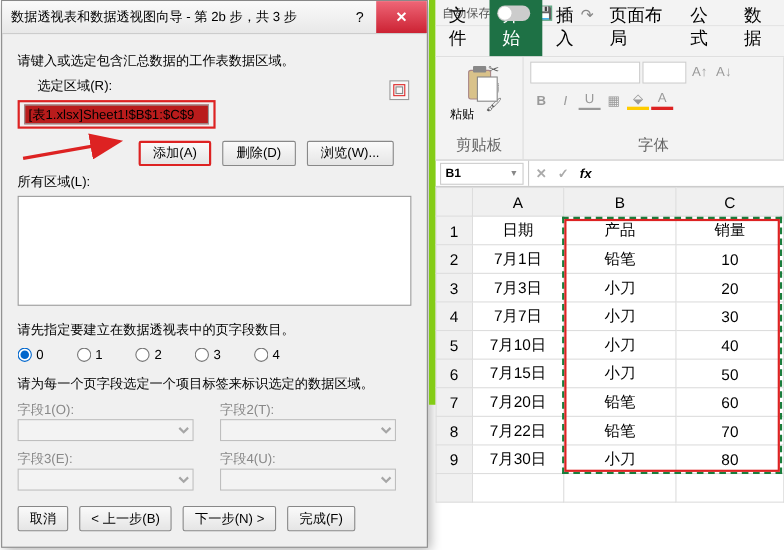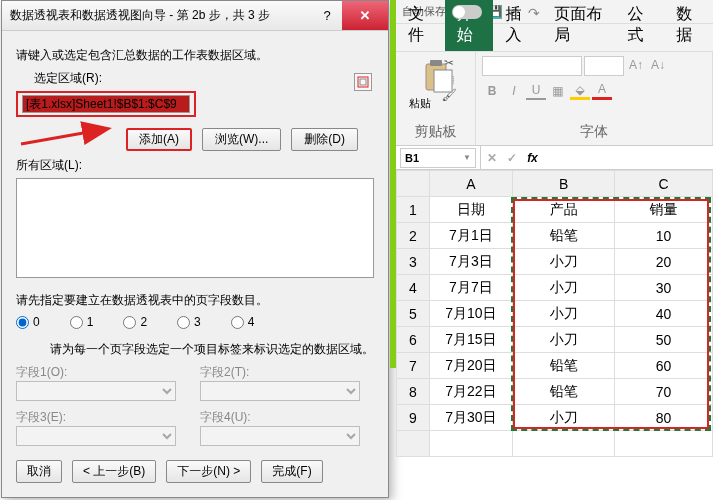--- a/index.html
+++ b/index.html
@@ -114,22 +114,22 @@
         <svg width="100" height="40">
             <defs>
               <marker id="ah" markerWidth="10" markerHeight="8" refX="8" refY="4" orient="auto">
                 <polygon points="0,0 10,4 0,8" fill="#d22"></polygon>
               </marker>
             </defs>
             <line x1="5" y1="25" x2="90" y2="10" stroke="#d22" stroke-width="3" marker-end="url(#ah)"></line>
           </svg>
       </div>
       <button class="btn add">添加(A)</button>
+      <button class="btn">删除(D)</button>
       <button class="btn">浏览(W)...</button>
-      <button class="btn">删除(D)</button>
     </div>
     <div class="lbl">所有区域(L):</div>
     <div class="list"></div>
 
     <div class="lbl" style="margin-top:14px;">请先指定要建立在数据透视表中的页字段数目。</div>
     <div class="radio-row">
       <label>
           <input type="radio" name="pf" checked="" style="">
           <span>0</span>
         </label>
@@ -144,21 +144,21 @@
       <label>
           <input type="radio" name="pf" style="">
           <span>3</span>
         </label>
       <label>
           <input type="radio" name="pf" style="">
           <span>4</span>
         </label>
     </div>
 
-    <div class="lbl" style="margin-top:12px;text-align:right;">请为每一个页字段选定一个项目标签来标识选定的数据区域。</div>
+    <div class="lbl" style="margin-top:12px;">请为每一个页字段选定一个项目标签来标识选定的数据区域。</div>
     <div class="field-grid">
       <div class="field-col"><div class="flbl">字段1(O):</div><select disabled=""></select></div>
       <div class="field-col"><div class="flbl">字段2(T):</div><select disabled=""></select></div>
       <div class="field-col"><div class="flbl">字段3(E):</div><select disabled=""></select></div>
       <div class="field-col"><div class="flbl">字段4(U):</div><select disabled=""></select></div>
     </div>
 
     <div class="bottom">
       <button class="btn">取消</button>
       <button class="btn">&lt; 上一步(B)</button>

